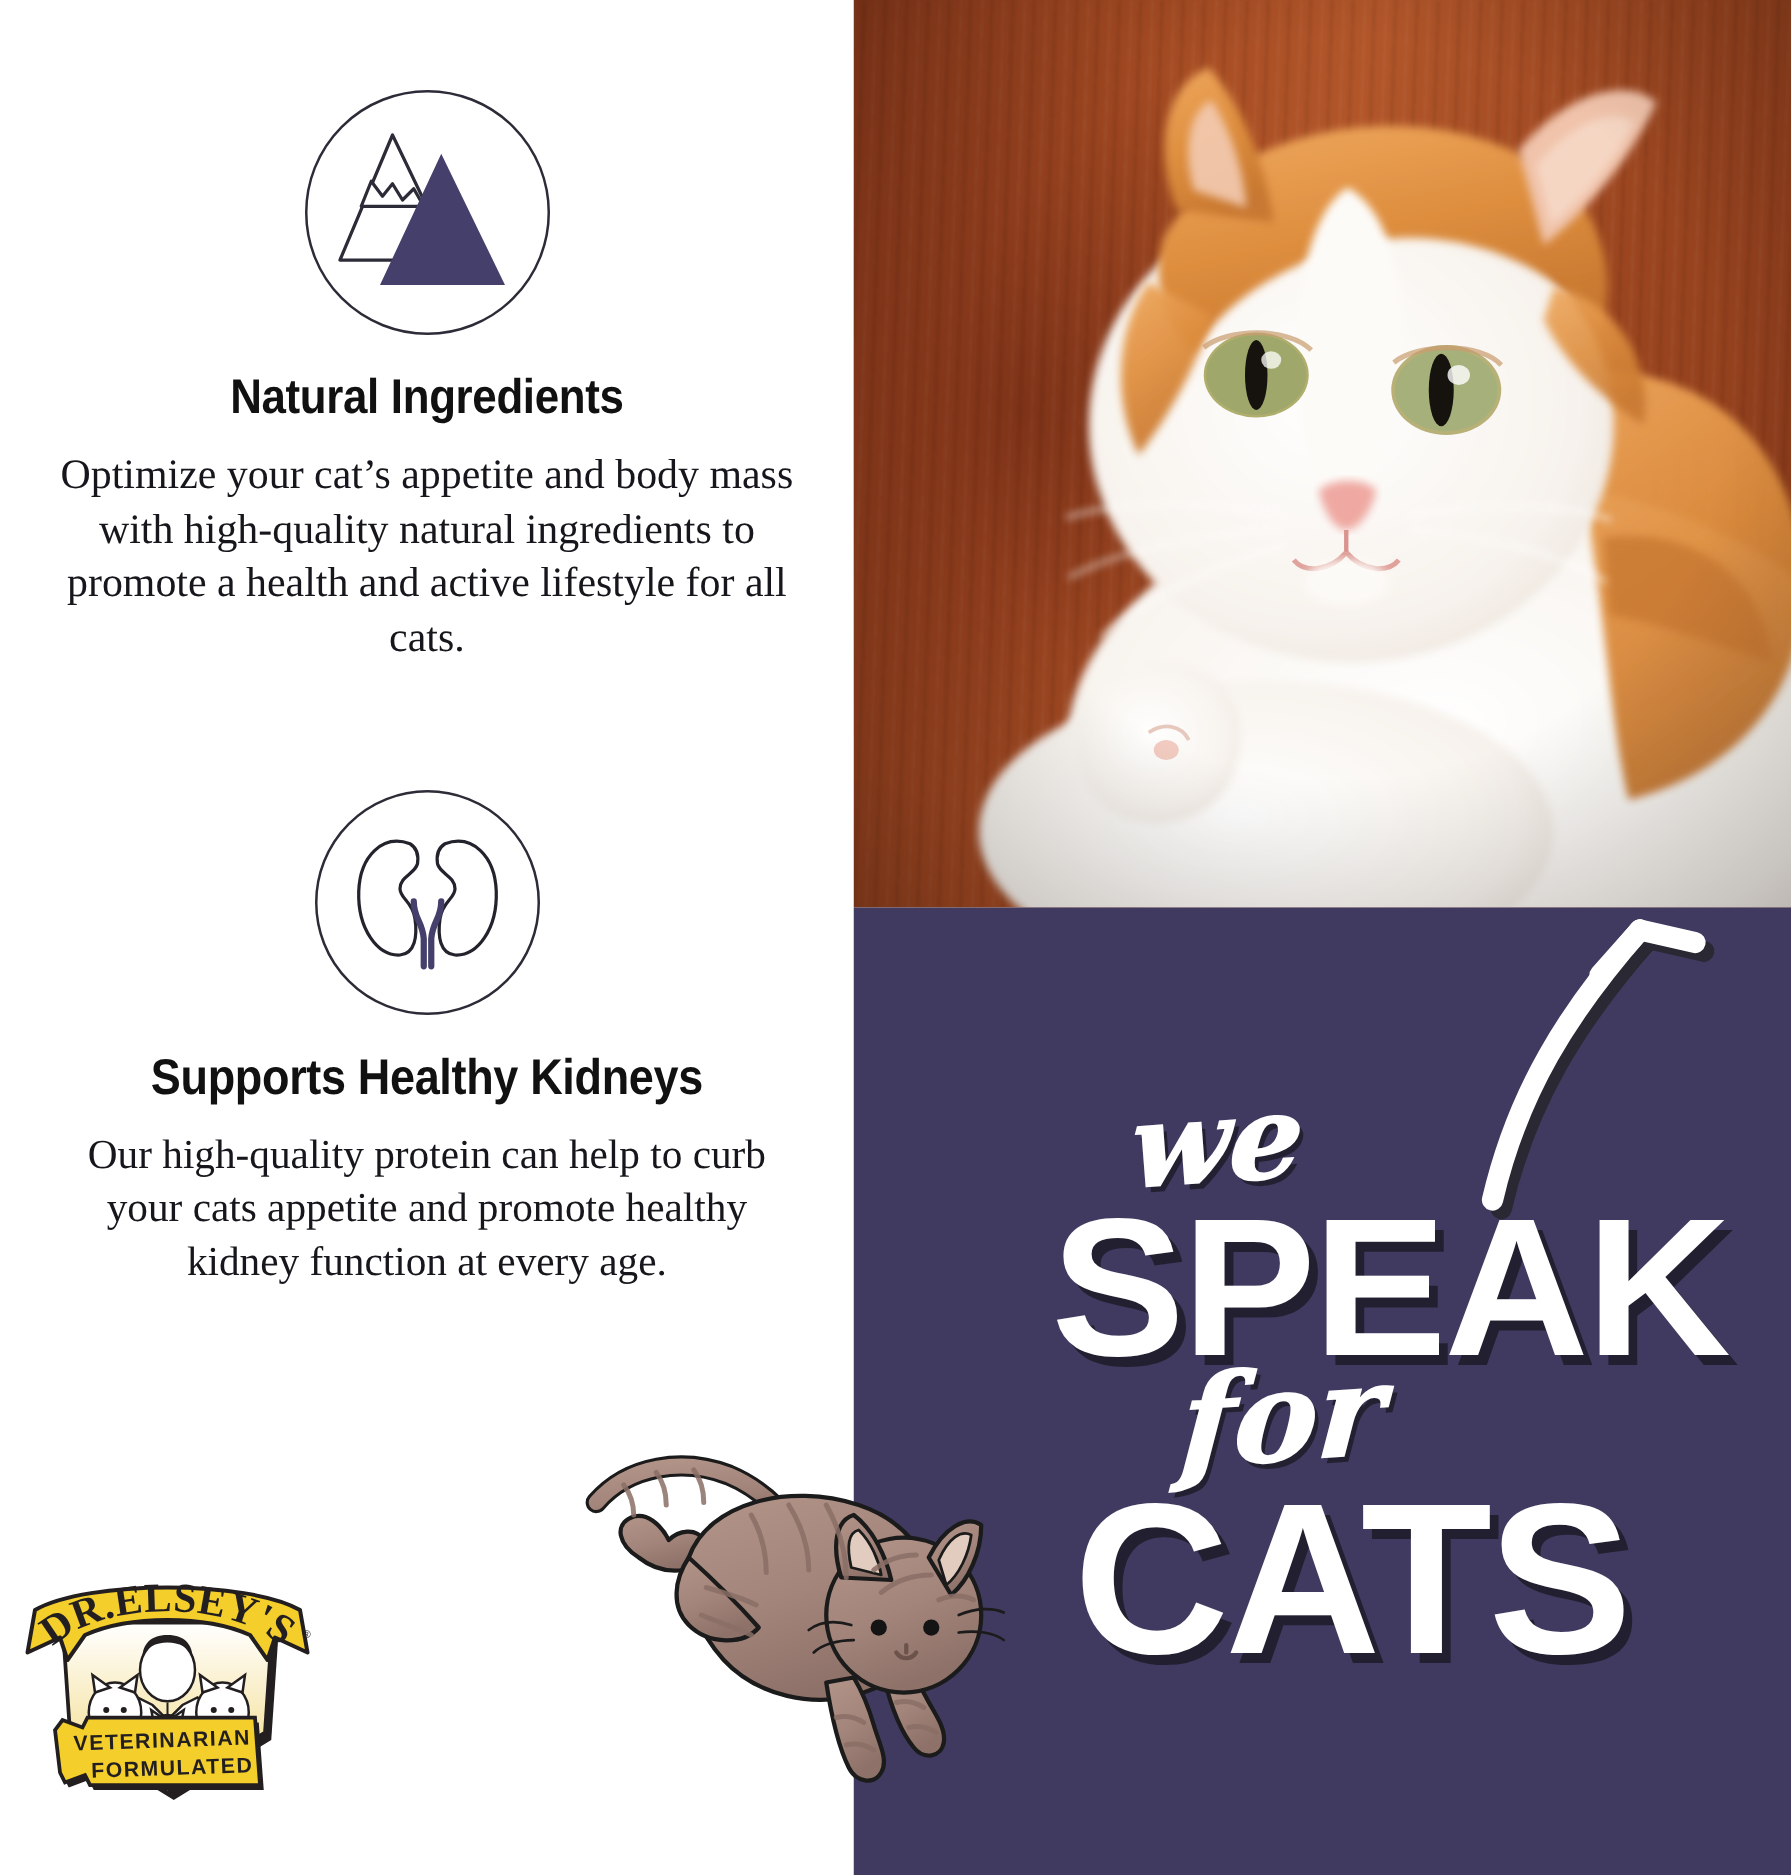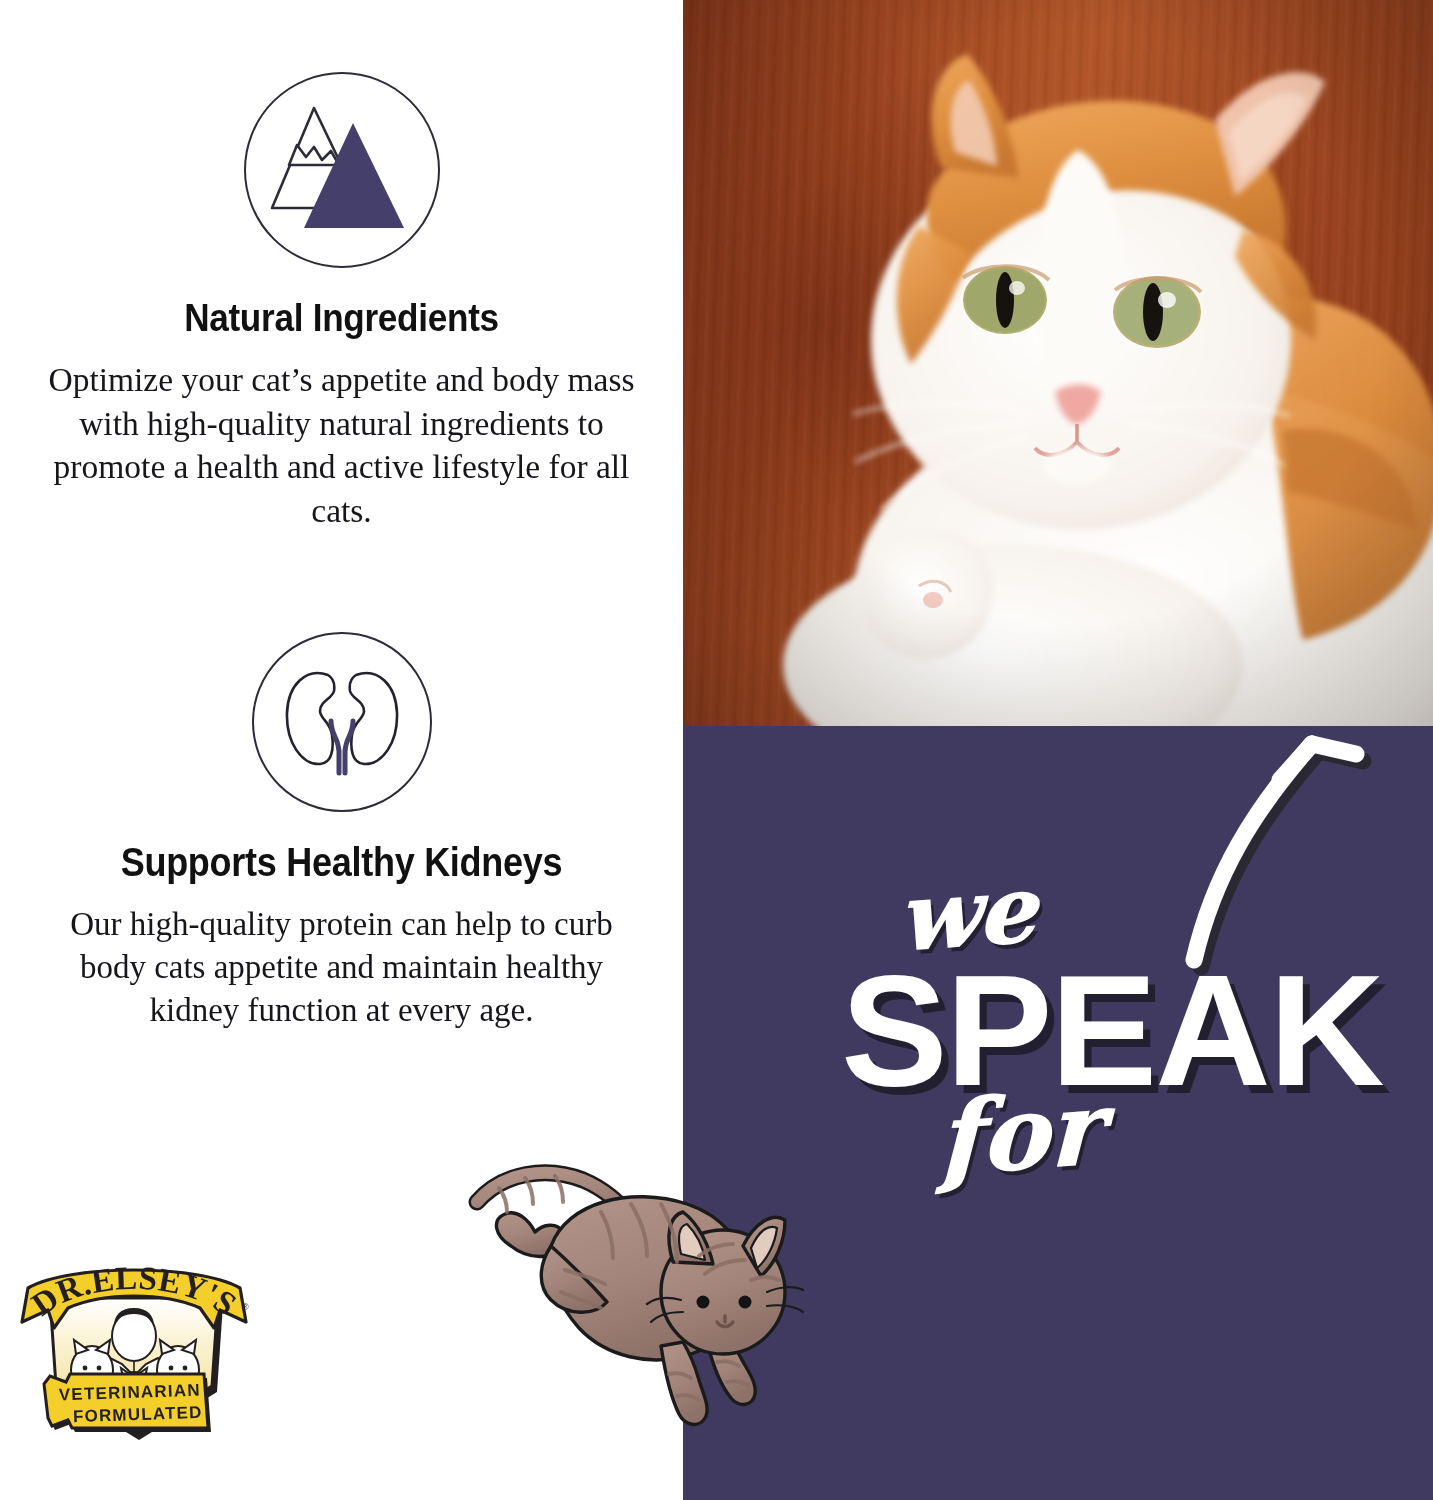--- a/index.html
+++ b/index.html
@@ -139,21 +139,21 @@
 
           <path d="M52 12 C30 4 12 22 11 50 C10 80 26 102 44 101 C56 100 58 86 56 72 C54 58 44 56 44 48 C44 38 56 36 58 28 C59 21 57 15 52 12 Z" fill="#ffffff" stroke="#23232e" stroke-width="2.6" stroke-linejoin="round"></path>
 
           <path d="M80 12 C102 4 120 22 121 50 C122 80 106 102 88 101 C76 100 74 86 76 72 C78 58 88 56 88 48 C88 38 76 36 74 28 C73 21 75 15 80 12 Z" fill="#ffffff" stroke="#23232e" stroke-width="2.6" stroke-linejoin="round"></path>
 
           <path d="M55 58 C55 72 62 74 63 88 L63 110" fill="none" stroke="#45406B" stroke-width="5" stroke-linecap="round"></path>
           <path d="M77 58 C77 72 70 74 69 88 L69 110" fill="none" stroke="#45406B" stroke-width="5" stroke-linecap="round"></path>
         </svg>
       </div>
       <div class="feature-title">Supports Healthy Kidneys</div>
-      <div class="feature-body">Our high-quality protein can help to curb body cats appetite and maintain healthy kidney function at every age.</div>
+      <div class="feature-body">Our high-quality protein can help to curb your cats appetite and promote healthy kidney function at every age.</div>
     </div>
 
     <div class="logo-wrap">
       <svg width="240" height="195" viewBox="0 0 240 195" aria-hidden="true">
         <defs>
           <linearGradient id="shieldg" x1="0" y1="0" x2="0" y2="1">
             <stop offset="0%" stop-color="#ffffff"></stop>
             <stop offset="100%" stop-color="#F2D77B"></stop>
           </linearGradient>
         </defs>
@@ -302,20 +302,21 @@
 
     <div class="vignette"></div>
   </div>
 
   <div class="purple"></div>
 
   <div class="tagline">
     <div class="word script  w-we">we</div>
     <div class="word blocky w-speak">SPEAK</div>
     <div class="word script  w-for">for</div>
+    <div class="word blocky w-cats">CATS</div>
   </div>
 
   <div class="arrow">
     <svg width="250" height="320" viewBox="0 0 250 320" aria-hidden="true">
 
       <g transform="translate(7,7)">
         <path d="M14 300 C34 214 74 150 132 84" fill="none" stroke="#2A2833" stroke-width="17" stroke-linecap="round"></path>
         <path d="M132 84 L100 120" fill="none" stroke="#2A2833" stroke-width="17" stroke-linecap="round"></path>
         <path d="M132 84 L176 94" fill="none" stroke="#2A2833" stroke-width="17" stroke-linecap="round"></path>
       </g>

